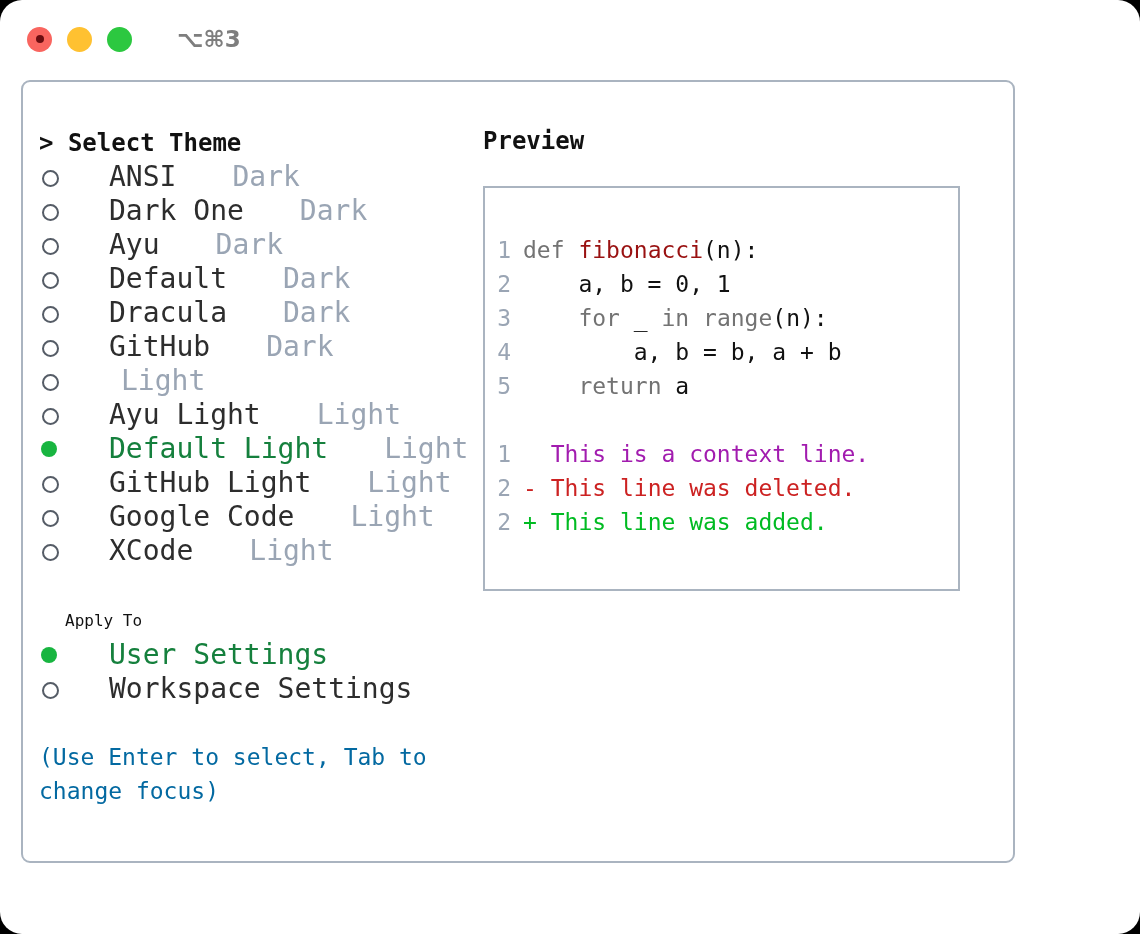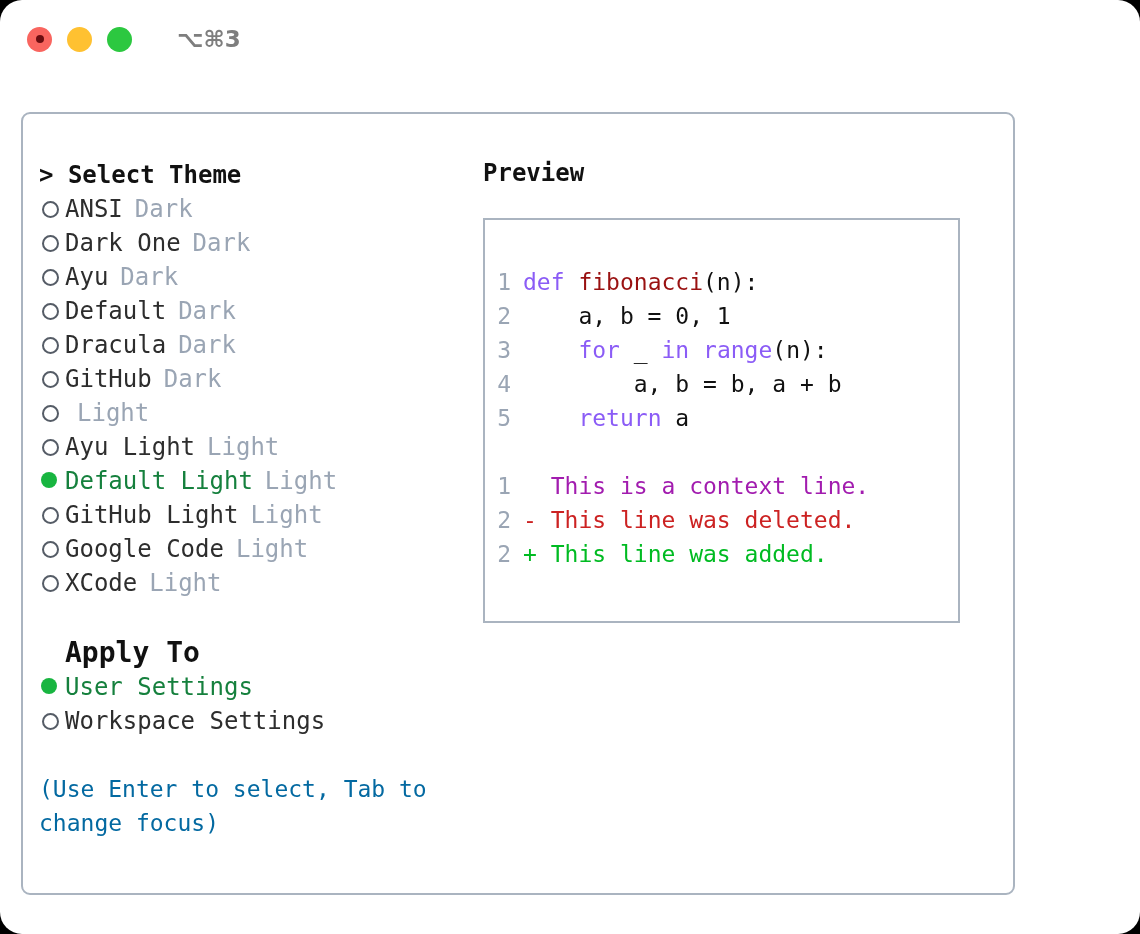--- a/index.html
+++ b/index.html
@@ -64,21 +64,21 @@
     font-weight: bold;
     color: #7e7e7e;
     letter-spacing: 0px;
     font-family: "DejaVu Sans", "Liberation Sans", sans-serif;
   }
 
   
   .panel {
     position: absolute;
     left: 21px;
-    top: 112px;
+    top: 80px;
     width: 994px;
     height: 783px;
     border: 2px solid #aab4c0;
     border-radius: 9px;
     background: #ffffff;
   }
 
   .columns {
     display: flex;
     padding: 44px 0 0 0;
@@ -92,24 +92,25 @@
     font-size: 24px;
     line-height: 34px;
     color: #111111;
     white-space: pre;
   }
   .section-heading.bold { font-weight: bold; }
 
   .opt-row {
     display: flex;
     align-items: baseline;
-    font-size: 24px;
+    font-size: 28px;
     line-height: 34px;
     white-space: pre;
     color: #2d2d2d;
+    gap: 44px;
   }
 
   .bullet {
     width: 26px;
     flex: 0 0 26px;
     display: inline-block;
     text-align: left;
     position: relative;
     color: #2d2d2d;
   }
@@ -135,25 +136,24 @@
   .opt-label { color: #2d2d2d; }
   .opt-row.selected .opt-label { color: #15803d; }
 
   .opt-badge {
     color: #9aa5b4;
     padding-left: 12px;
   }
 
   .apply-heading {
     padding-left: 26px;
-    font-size: 28px;
+    font-size: 16px;
     line-height: 34px;
     color: #111111;
     white-space: pre;
-    font-weight: bold;
   }
 
   .gap-block  { height: 36px; }
   .gap-block2 { height: 34px; }
 
   .hint {
     font-size: 23px;
     line-height: 34px;
     color: #0369a1;
     width: 420px;
@@ -187,21 +187,21 @@
   .lineno {
     width: 38px;
     flex: 0 0 38px;
     text-align: right;
     color: #9aa5b4;
     padding-right: 12px;
   }
 
   .code-text { white-space: pre; }
 
-  .tok-kw   { color: #8b5cf6; }
+  .tok-kw   { color: #737373; }
   .tok-fn   { color: #991111; }
   .tok-pl   { color: #111111; }
   .tok-ctx  { color: #a21caf; }
   .tok-del  { color: #cc2222; }
   .tok-add  { color: #00bb22; }
 
   .code-gap { height: 34px; }
 </style>
 </head>
 <body>

